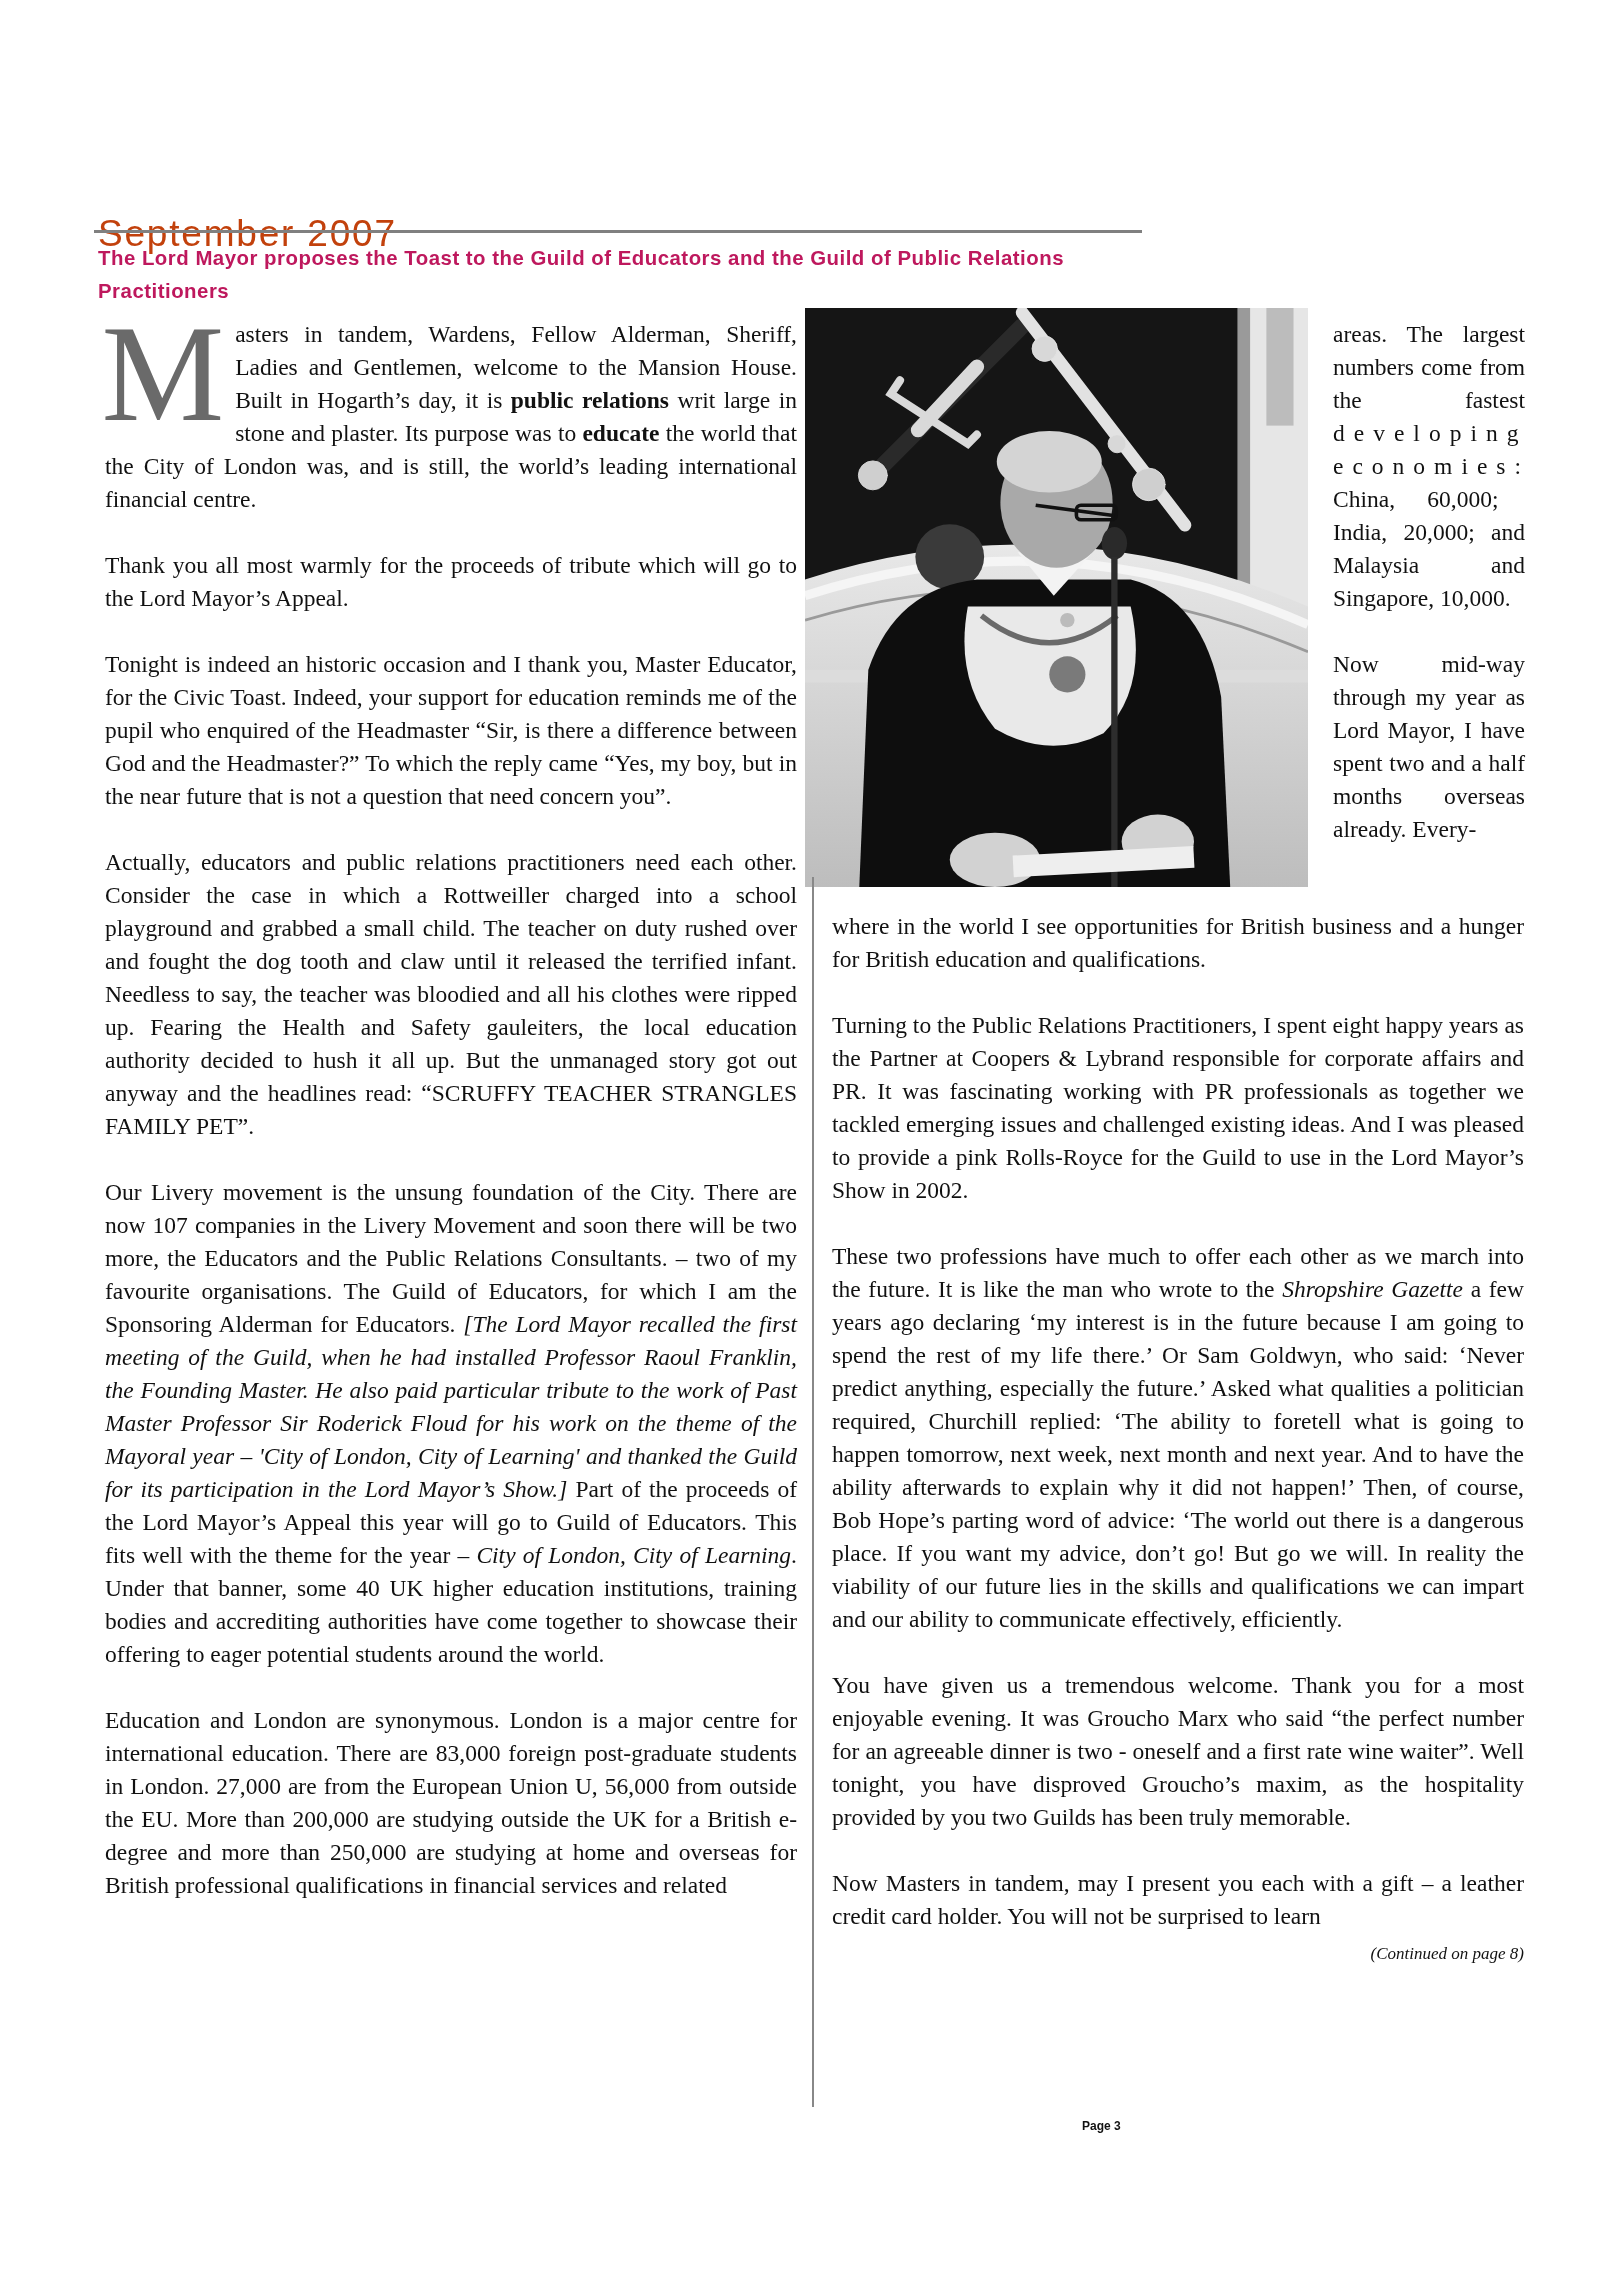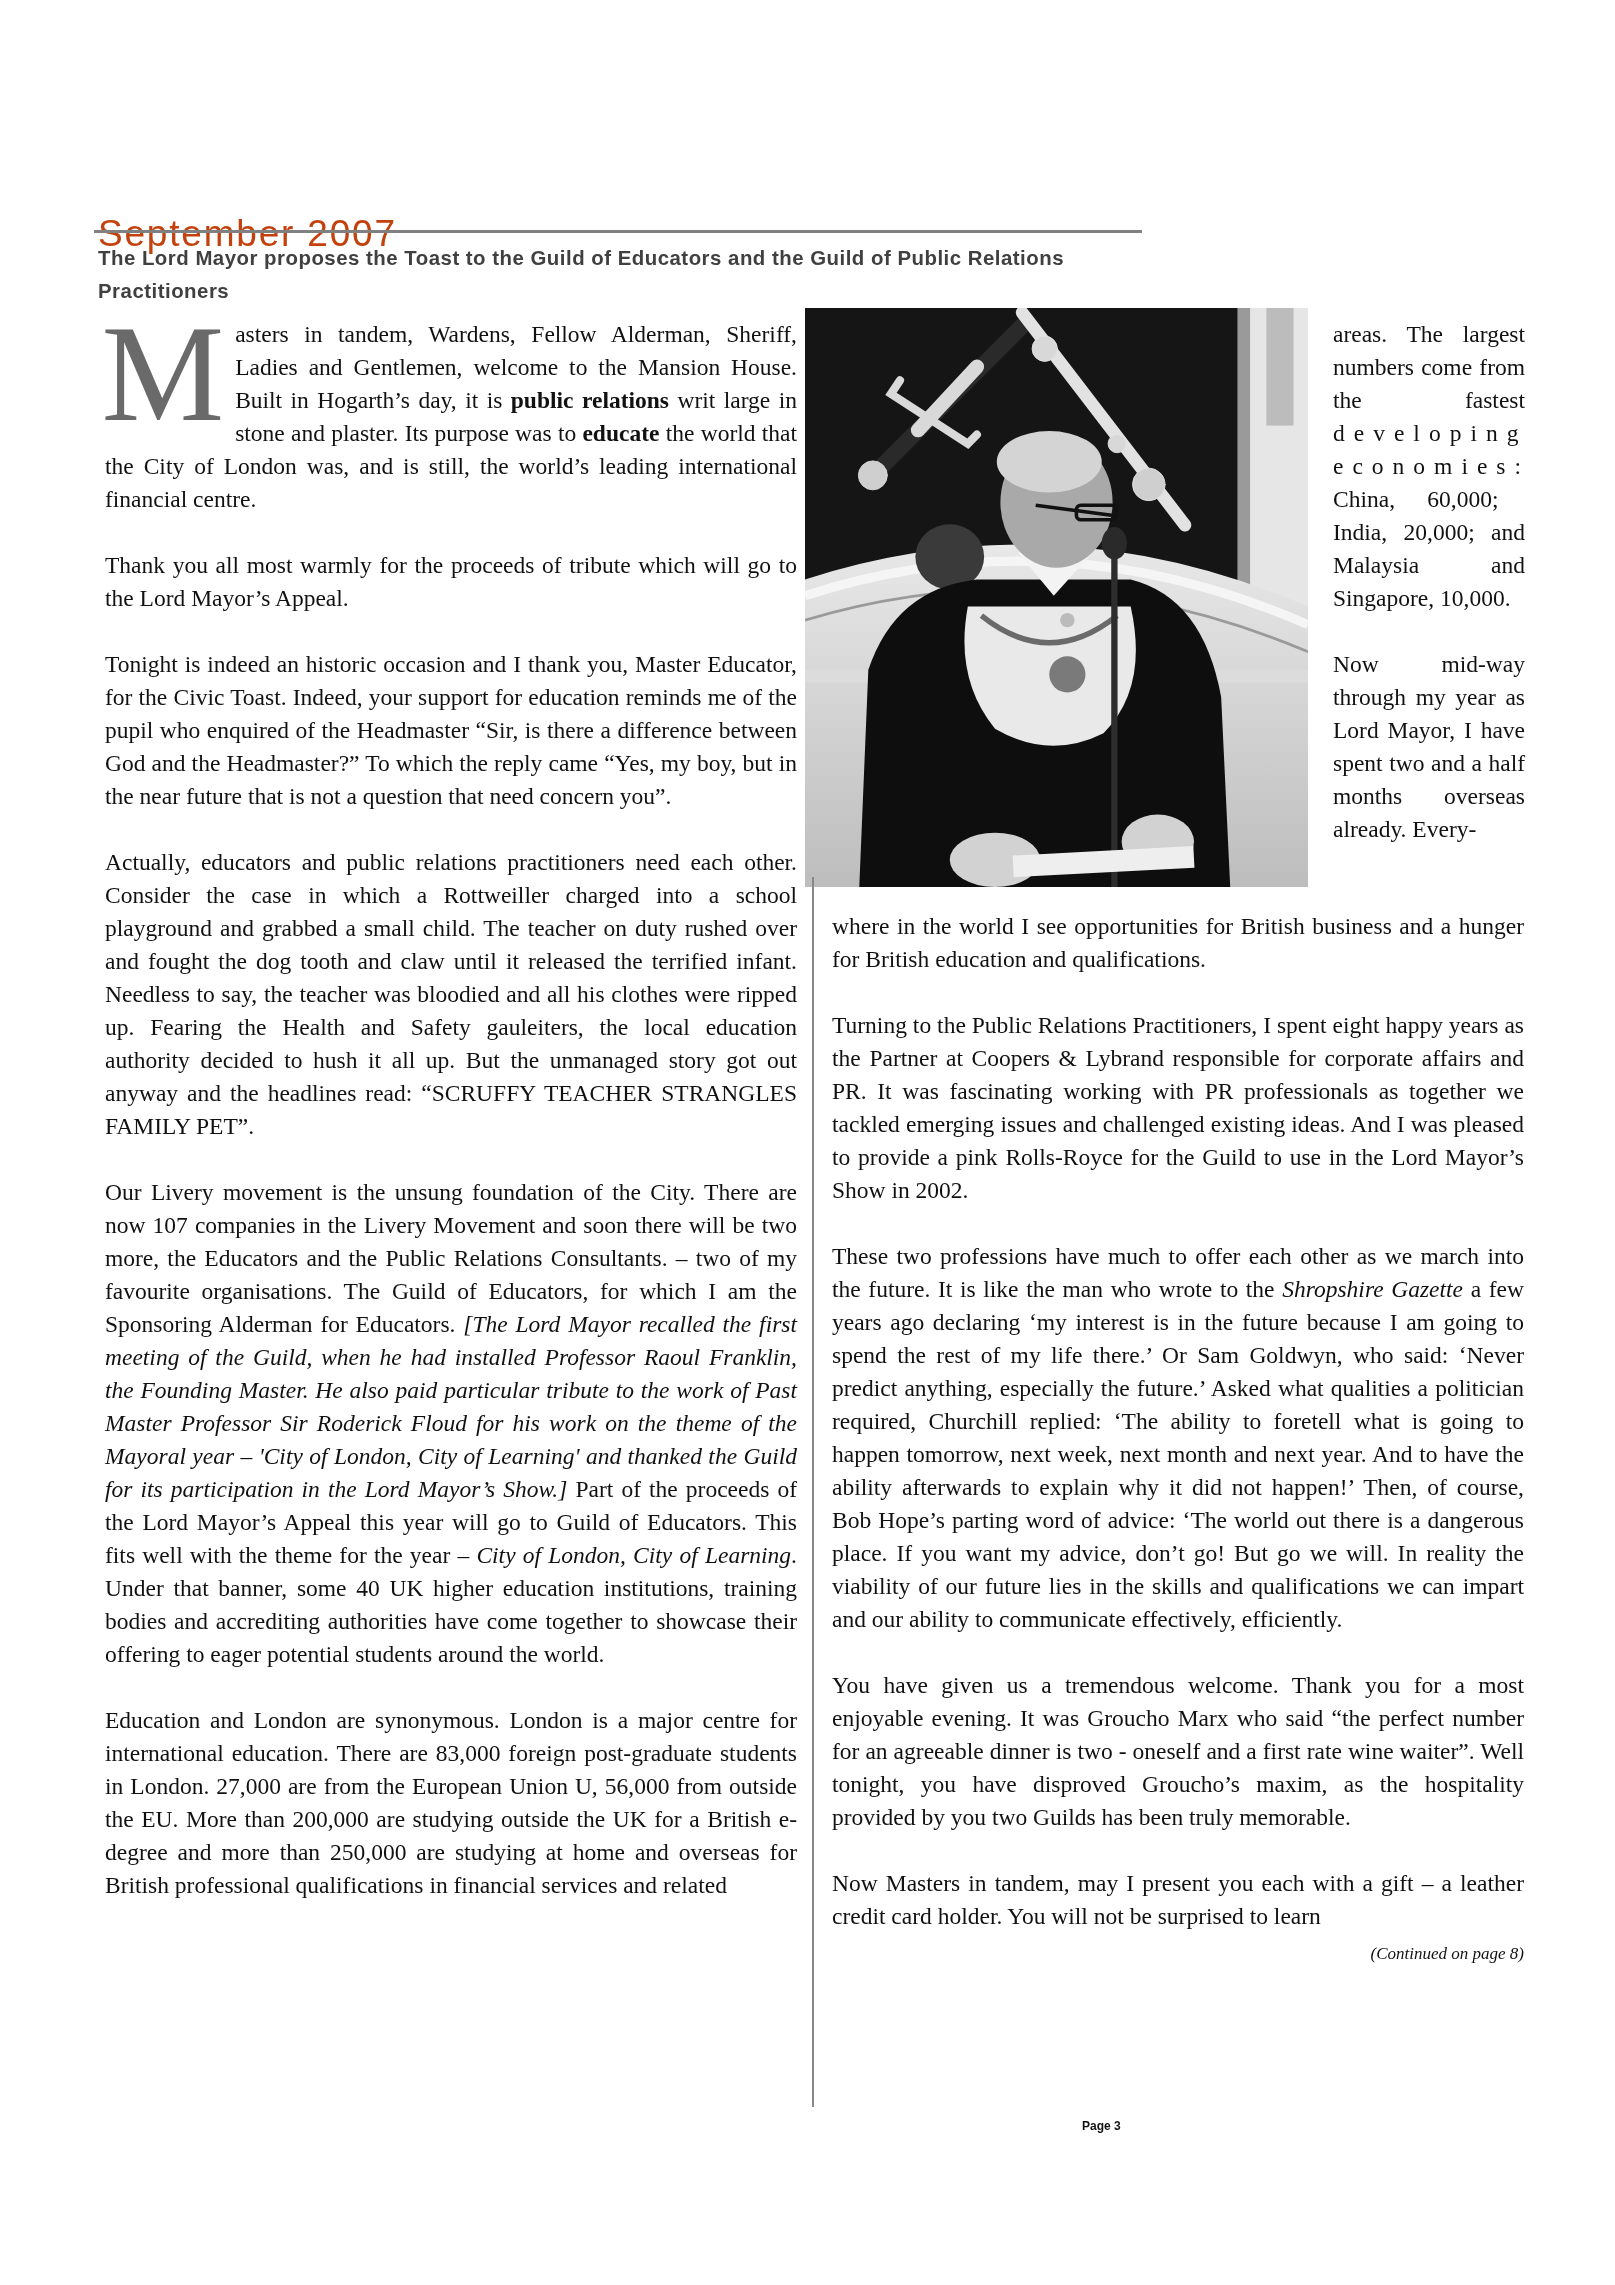--- a/index.html
+++ b/index.html
@@ -2,21 +2,21 @@
 <html style="font-size:14.5px"><head>
 <meta charset="utf-8">
 <style>
   html, body { margin: 0; padding: 0; background: #ffffff; }
   body { width: 1616px; height: 2285px; position: relative; overflow: hidden;
          font-family: "Liberation Serif", "DejaVu Serif", serif; color: #111; }
   .issue-date { position: absolute; left: 98px; top: 177px; font-size: 37px; letter-spacing: 1.8px;
                 font-family: Liberation Sans, sans-serif; color: #c2410c; font-weight: normal; margin-top: 36px; }
   .title-rule { position: absolute; left: 94px; top: 230px; width: 1048px; height: 2.7px; background: #808080; }
   .headline { position: absolute; left: 98px; top: 242px; width: 1013px; font-family: "Liberation Sans", "DejaVu Sans", sans-serif;
-              font-weight: bold; font-size: 20.4px; line-height: 33px; color: #404040; letter-spacing: 0.5px; }
+              font-weight: bold; font-size: 20.4px; line-height: 33px; color: #be185d; letter-spacing: 0.5px; }
   .col { position: absolute; font-size: 23.5px; line-height: 33px; text-align: justify; hyphens: manual; }
   .col p { margin: 0 0 33px 0; }
   .col-left { left: 105px; top: 318px; width: 692px; }
   .dropcap { float: left; font-size: 138px; line-height: 103px; color: #6a6a6a; margin: 3.6px 11px 0 -3.6px; height: 107px;
              font-family: "Liberation Serif", serif; }
   .photo { position: absolute; left: 805px; top: 308px; width: 503px; height: 579px; background: #141414; overflow: hidden; }
   .narrow-col { position: absolute; left: 1333px; top: 318px; width: 192px; font-size: 23.5px; line-height: 33px; text-align: justify; }
   .narrow-col p { margin: 0 0 33px 0; font-family: Liberation Serif, serif; }
   .col-right { position: absolute; left: 832px; top: 910px; width: 692px; font-size: 23.5px; line-height: 33px; text-align: justify; }
   .col-right p { margin: 0 0 33px 0; }

